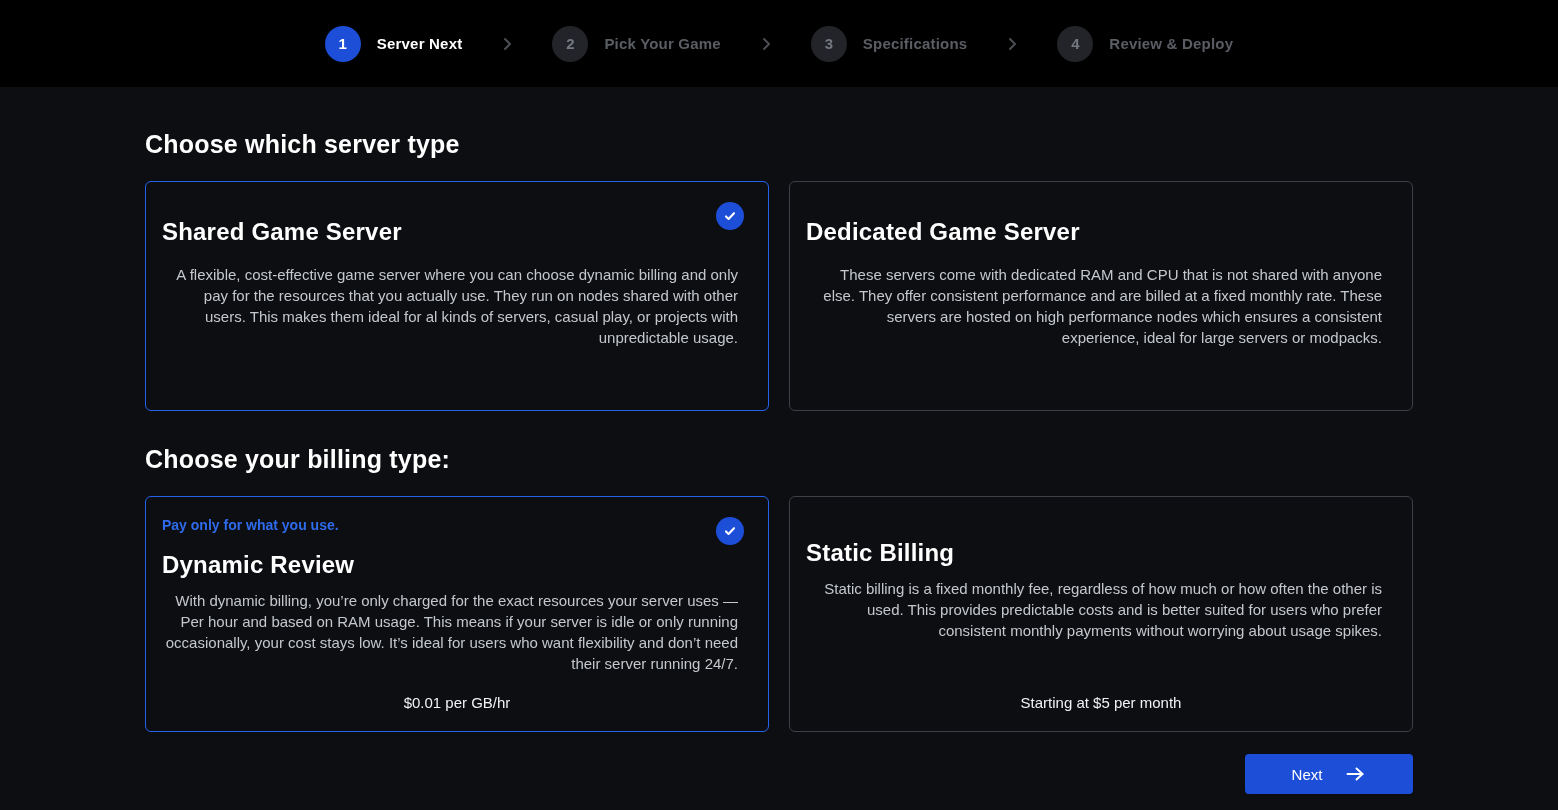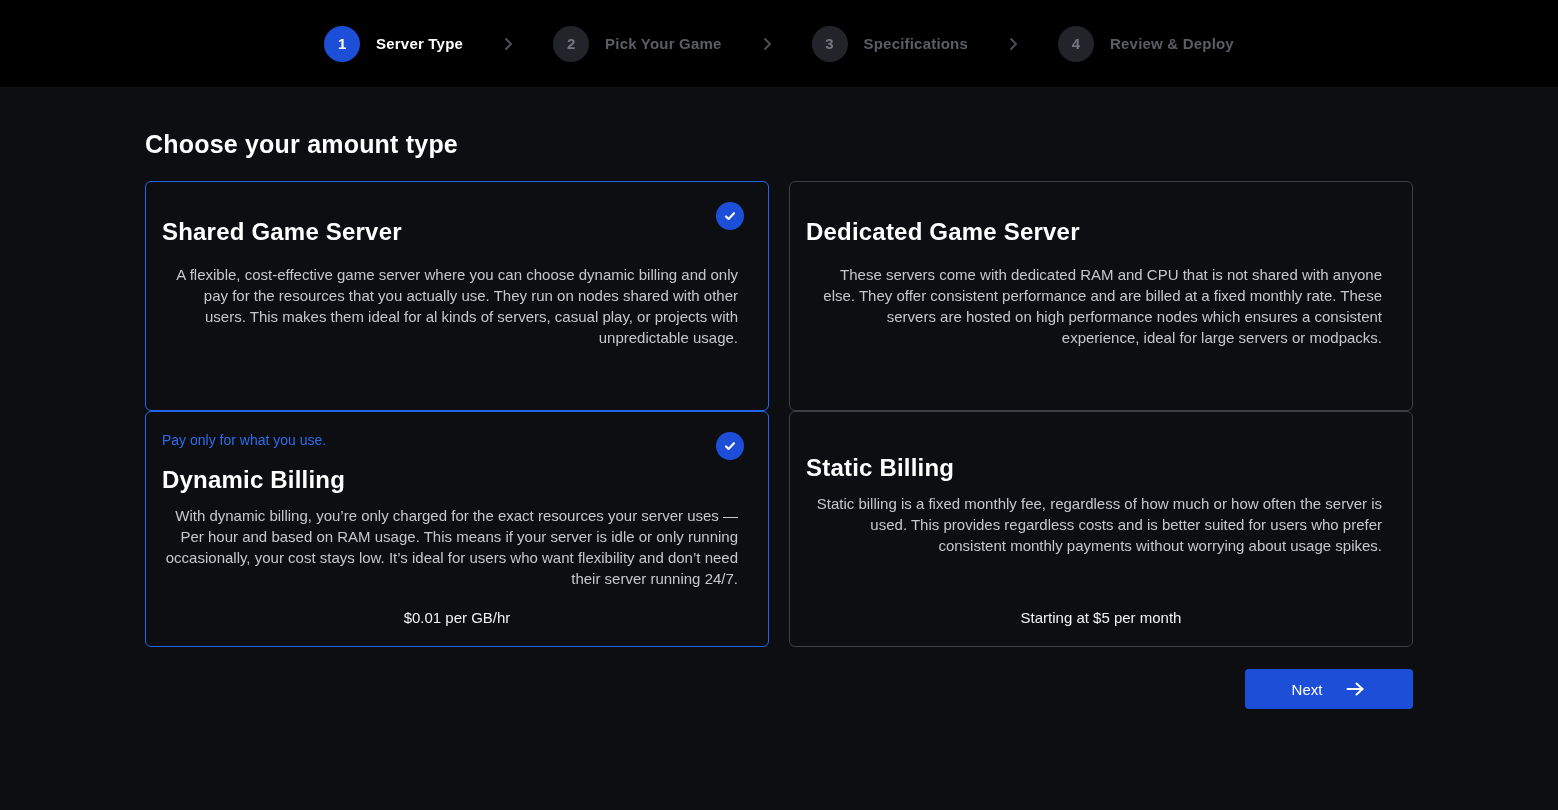--- a/index.html
+++ b/index.html
@@ -62,21 +62,21 @@
     text-align: right;
   }
   .check-badge {
     position: absolute; top: 20px; right: 24px;
     width: 28px; height: 28px; border-radius: 50%;
     background: #1d4ed8;
     display: flex; align-items: center; justify-content: center;
   }
   .check-badge svg { width: 16px; height: 16px; }
 
-  .tagline { font-size: 14px; margin-top: -4px; }
+  .tagline { font-size: 14px; margin-top: -4px; font-weight: bold; }
   .billing-card .card-title { margin-top: 18px; }
   .billing-card .card-desc { margin-top: 11px; }
   .price { margin-top: auto; padding-top: 20px; font-size: 15px; color: #f1f2f4; text-align: center; }
 
   
   .footer { display: flex; justify-content: flex-end; margin-top: 22px; }
   .next-btn {
     width: 168px; height: 40px;
     background: #1d4ed8; border: none; border-radius: 4px;
     color: #fff; font-size: 15px; font-family: "Liberation Sans", sans-serif;
@@ -86,21 +86,21 @@
   .next-btn svg { width: 20px; height: 14px; }
 </style>
 </head>
 <body>
 
 <header class="stepper">
   <div class="step active">
     <div class="step-circle">
       <span>1</span>
     </div>
-    <span class="step-label">Server Type</span>
+    <span class="step-label">Server Next</span>
   </div>
 
   <svg class="chev" viewBox="0 0 18 18" fill="none" stroke="currentColor" stroke-width="2" stroke-linecap="round" stroke-linejoin="round">
       <polyline points="7 4 12 9 7 14"></polyline>
     </svg>
 
   <div class="step">
     <div class="step-circle">
       <span>2</span>
     </div>
@@ -125,56 +125,57 @@
   <div class="step">
     <div class="step-circle">
       <span>4</span>
     </div>
     <span class="step-label">Review &amp; Deploy</span>
   </div>
 </header>
 
 <main class="content">
 
-  <h2 class="section-heading">Choose your amount type</h2>
+  <h2 class="section-heading">Choose which server type</h2>
 
   <div class="cards">
     <div class="card selected">
       <span class="check-badge">
         <svg viewBox="0 0 20 20" fill="none" stroke="#fff" stroke-width="2.6" stroke-linecap="round" stroke-linejoin="round">
             <path d="M5 10.5l3.2 3.2L15 6.5"></path>
           </svg>
       </span>
       <h3 class="card-title">Shared Game Server</h3>
       <p class="card-desc">A flexible, cost-effective game server where you can choose dynamic billing and only pay for the resources that you actually use. They run on nodes shared with other users. This makes them ideal for al kinds of servers, casual play, or projects with unpredictable usage.</p>
     </div>
 
     <div class="card">
       <h3 class="card-title">Dedicated Game Server</h3>
       <p class="card-desc">These servers come with dedicated RAM and CPU that is not shared with anyone else. They offer consistent performance and are billed at a fixed monthly rate. These servers are hosted on high performance nodes which ensures a consistent experience, ideal for large servers or modpacks.</p>
     </div>
   </div>
 
+  <h2 class="section-heading" style="margin-top: 34px;">Choose your billing type:</h2>
 
   <div class="cards">
     <div class="card billing-card selected" style="min-height: 232px;">
       <span class="check-badge">
         <svg viewBox="0 0 20 20" fill="none" stroke="#fff" stroke-width="2.6" stroke-linecap="round" stroke-linejoin="round">
             <path d="M5 10.5l3.2 3.2L15 6.5"></path>
           </svg>
       </span>
       <div class="tagline" style="color: rgb(47, 107, 237);">Pay only for what you use.</div>
-      <h3 class="card-title">Dynamic Billing</h3>
+      <h3 class="card-title">Dynamic Review</h3>
       <p class="card-desc">With dynamic billing, you’re only charged for the exact resources your server uses — Per hour and based on RAM usage. This means if your server is idle or only running occasionally, your cost stays low. It’s ideal for users who want flexibility and don’t need their server running 24/7.</p>
       <div class="price">$0.01 per GB/hr</div>
     </div>
 
     <div class="card billing-card" style="min-height: 232px;">
       <h3 class="card-title">Static Billing</h3>
-      <p class="card-desc">Static billing is a fixed monthly fee, regardless of how much or how often the server is used. This provides regardless costs and is better suited for users who prefer consistent monthly payments without worrying about usage spikes.</p>
+      <p class="card-desc">Static billing is a fixed monthly fee, regardless of how much or how often the other is used. This provides predictable costs and is better suited for users who prefer consistent monthly payments without worrying about usage spikes.</p>
       <div class="price">Starting at $5 per month</div>
     </div>
   </div>
 
   <div class="footer">
     <button class="next-btn">
       <span>Next</span>
       <svg viewBox="0 0 20 14" fill="none" stroke="#fff" stroke-width="2" stroke-linecap="round" stroke-linejoin="round">
           <line x1="1.5" y1="7" x2="16.5" y2="7"></line>
           <polyline points="10.5 1.5 16.5 7 10.5 12.5"></polyline>

